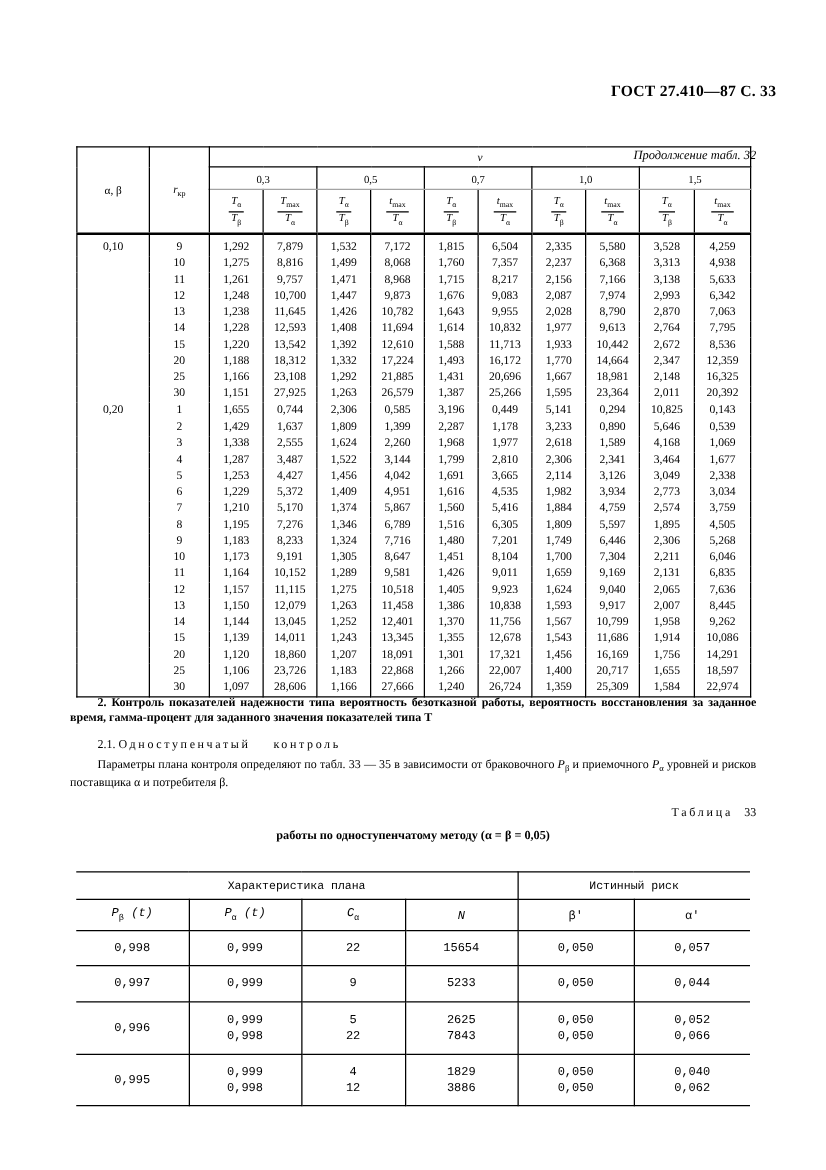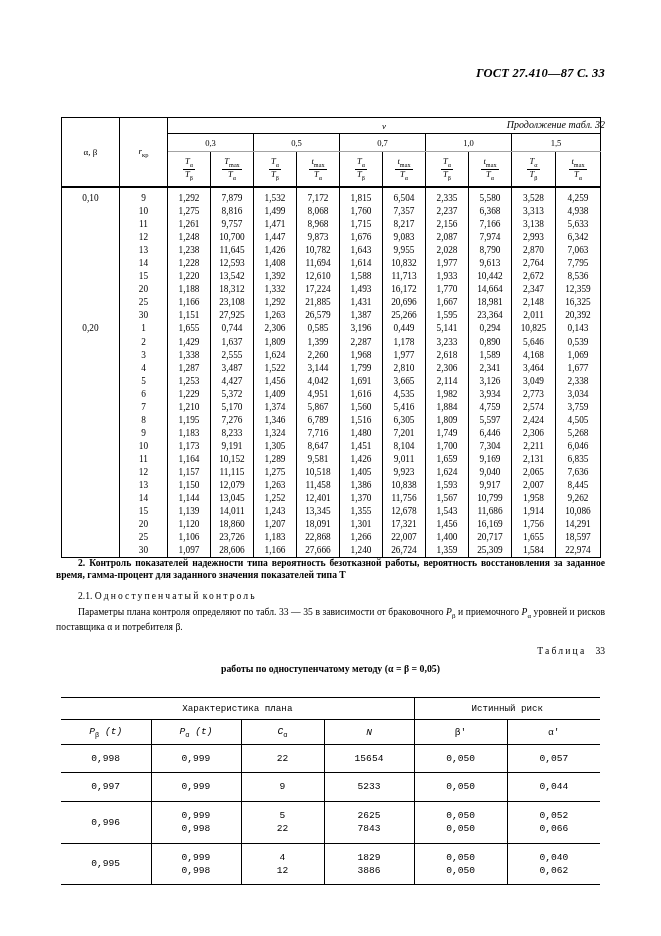--- a/index.html
+++ b/index.html
@@ -20,26 +20,25 @@
     width: 661px;
     height: 936px;
     box-sizing: border-box;
     padding: 0 56px;
   }
 
   
   .running-head {
     position: absolute;
     top: 66px;
-    right: 56px;
+    right: 40px;
     font-size: 12.5px;
     font-weight: bold;
     letter-spacing: 0.2px;
     white-space: nowrap;
-    font-style: italic;
   }
   .cont-label {
     position: absolute;
     top: 96px;
     right: 56px;
     font-size: 10px;
     font-style: italic;
     white-space: nowrap;
     margin-top: 23px;
   }
@@ -555,21 +554,21 @@
             <td class="c-ab nb-l thick-l"></td>
             <td>8</td>
             <td>1,195</td>
             <td>7,276</td>
             <td>1,346</td>
             <td>6,789</td>
             <td>1,516</td>
             <td>6,305</td>
             <td>1,809</td>
             <td>5,597</td>
-            <td>2,424</td>
+            <td>1,895</td>
             <td class="nb-r thick-r">4,505</td>
           </tr>
           <tr class="data">
             <td class="c-ab nb-l thick-l"></td>
             <td>9</td>
             <td>1,183</td>
             <td>8,233</td>
             <td>1,324</td>
             <td>7,716</td>
             <td>1,480</td>
@@ -709,21 +708,21 @@
     </table>
   </div>
 
   <div class="para-block sec-head">
     <span class="ind"></span><span>2.</span> <span>Контроль показателей надежности типа вероятность безотказной работы, вероятность восстановления за заданное время, гамма-процент для заданного значения показателей типа Т</span>
   </div>
 
   <div class="para-block sub-head">
     <span class="num21">2.1.</span>
     <span class="spaced">Одноступенчатый</span>
-    <span class="spaced" style="margin-left:0">контроль</span>
+    <span class="spaced" style="margin-left:16px">контроль</span>
   </div>
 
   <div class="para-block body-p">
     <span class="ind"></span><span>Параметры плана контроля определяют по табл. 33 — 35 в зависимости от браковочного </span><span class="ital">P</span><sub>β</sub><span> и приемочного </span><span class="ital">P</span><sub>α</sub><span> уровней и рисков поставщика α и потребителя β.</span>
   </div>
 
   <div class="tbl-label">
     <span class="sp">Таблица</span><span class="n">33</span>
   </div>
 

